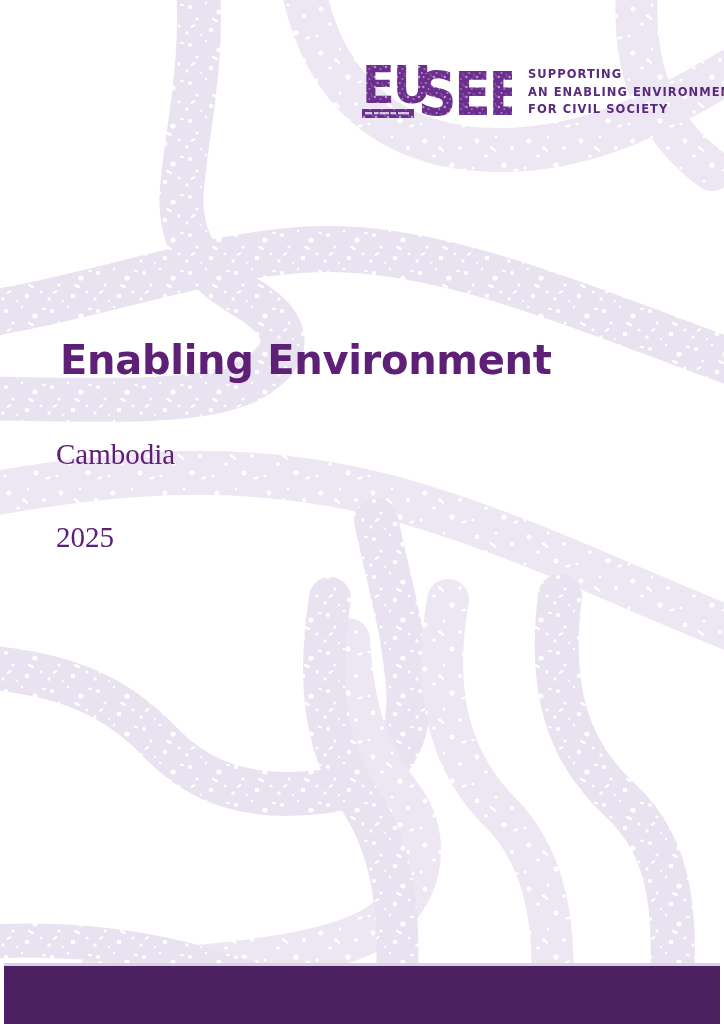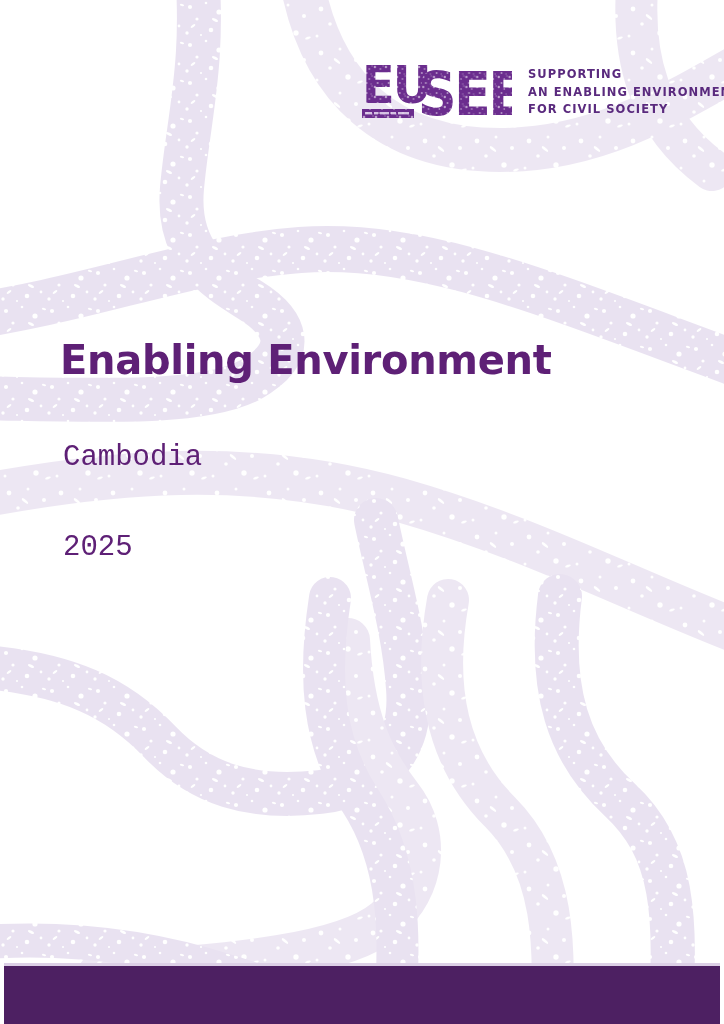--- a/index.html
+++ b/index.html
@@ -73,25 +73,25 @@
     font-family: "DejaVu Sans", sans-serif;
     font-size: 40px;
     font-weight: bold;
     line-height: 94px;
     letter-spacing: -0.3px;
     margin: 8px;
     white-space: nowrap;
   }
   .doc-sub {
     color: #5E2076;
-    font-family: Liberation Mono, monospace;
+    font-family: Liberation Serif, serif;
     font-size: 29px;
     font-weight: normal;
     line-height: 79px;
-    margin: 11px;
+    margin: 4px;
     white-space: nowrap;
   }
 
   
   #footer-bar {
     position: absolute;
     left: 4px;
     top: 966px;
     width: 716px;
     height: 58px;

